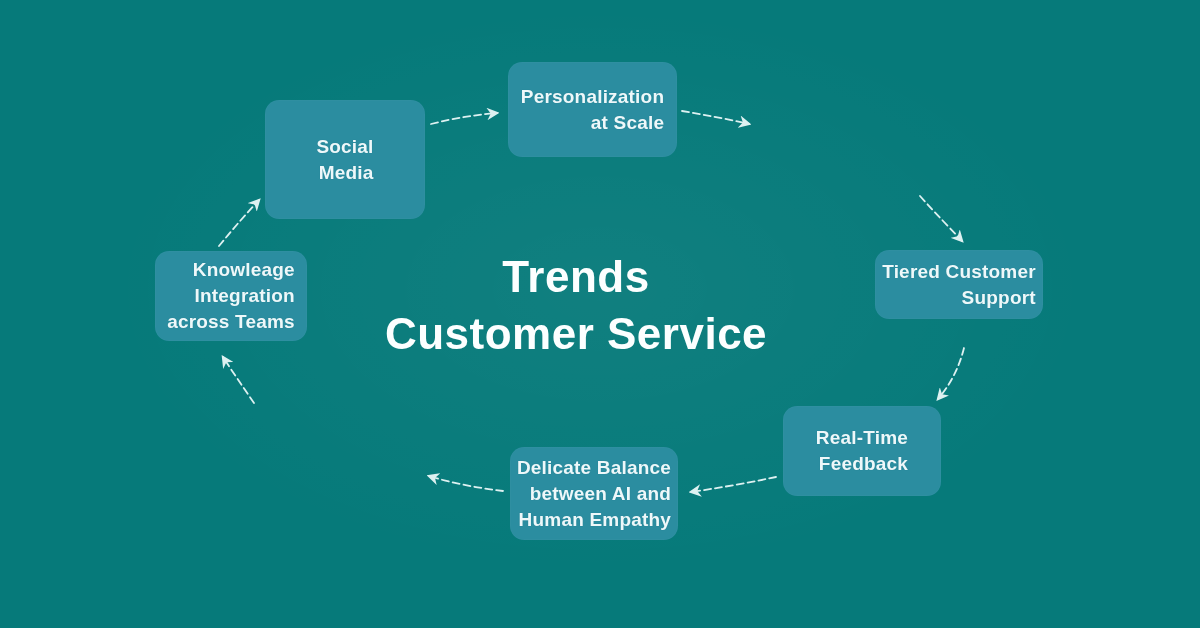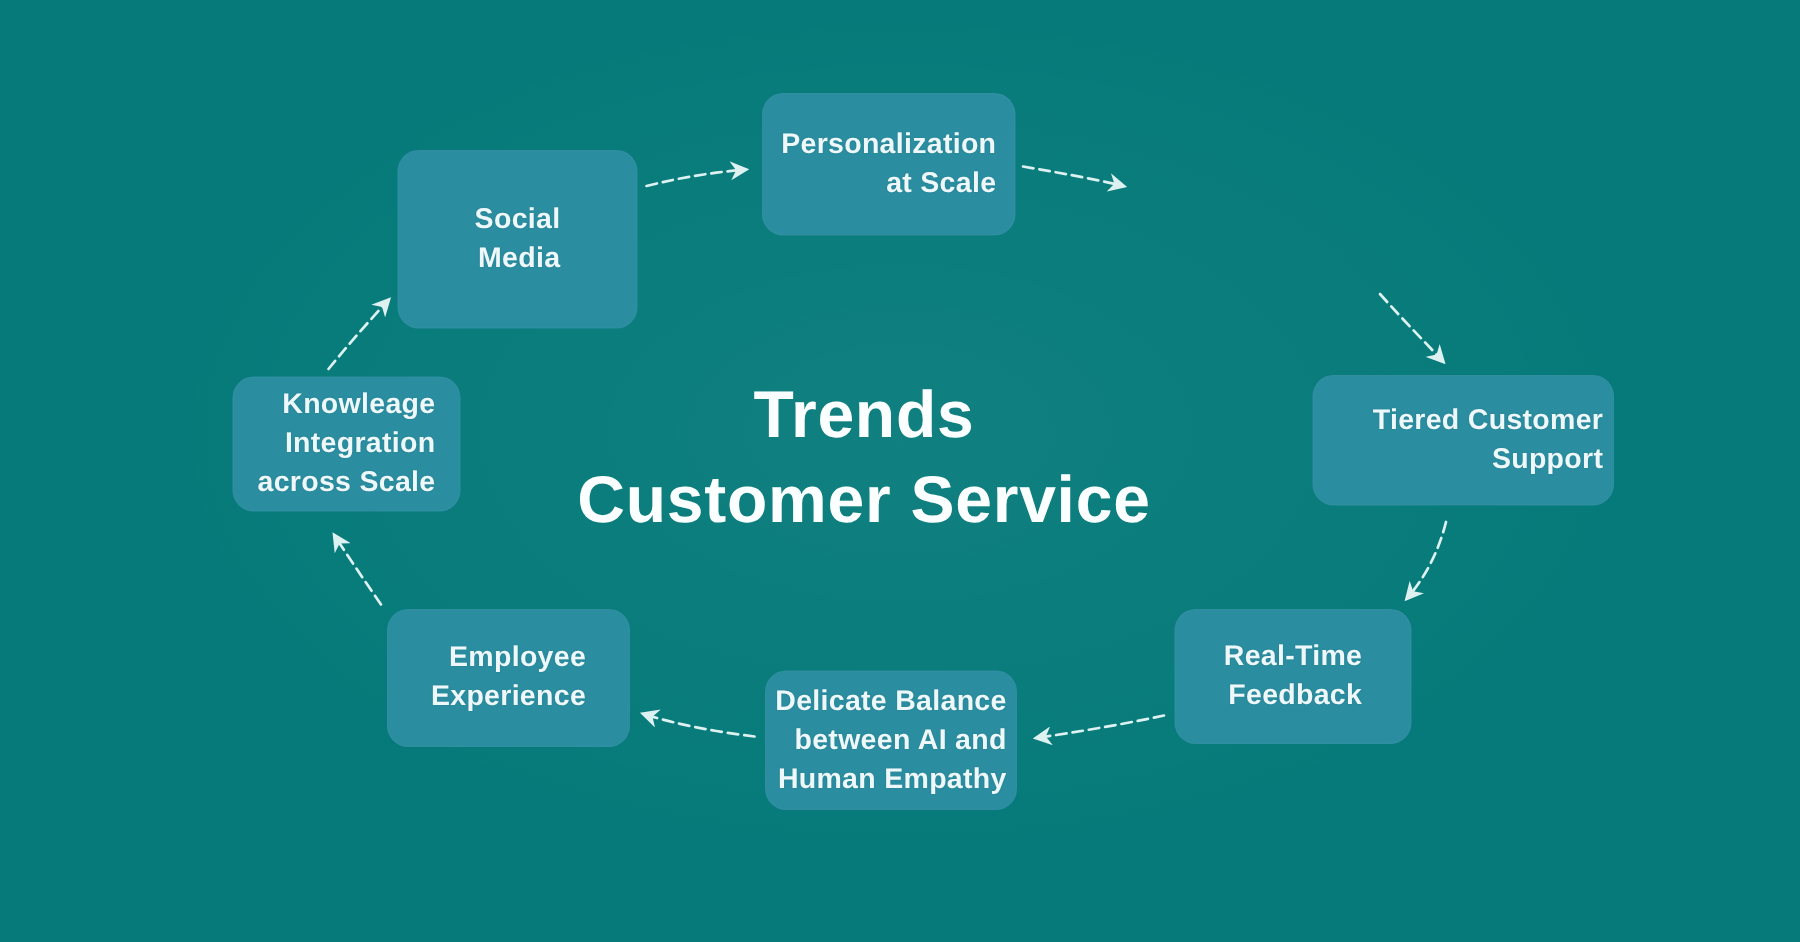--- a/index.html
+++ b/index.html
@@ -51,21 +51,21 @@
     line-height: 26px;
     text-align: right;
     white-space: pre;
     letter-spacing: 0.2px;
     text-shadow: 0 0 1px rgba(6,80,90,0.25);
   }
   
   .node-social-media          { left: 265px; top: 100px; width: 160px; height: 119px; }
   .node-personalization       { left: 508px; top:  62px; width: 169px; height: 95px; }
   .node-ai-driven             { left: 758px; top: 100px; width: 160px; height: 93px; }
-  .node-tiered-support        { left: 875px; top: 250px; width: 168px; height: 87px; padding-left: 33px; }
+  .node-tiered-support        { left: 875px; top: 250px; width: 168px; height: 69px; }
   .node-real-time-feedback    { left: 783px; top: 406px; width: 158px; height: 90px; }
   .node-delicate-balance      { left: 510px; top: 447px; width: 168px; height: 93px; }
   .node-employee-experience   { left: 258px; top: 406px; width: 162px; height: 92px; }
   .node-knowleage-integration { left: 155px; top: 251px; width: 152px; height: 90px; }
 
   .diagram-title {
     position: absolute;
     left: 326px;
     top: 248px;
     width: 500px;
@@ -119,29 +119,25 @@
     <span class="label">Real-Time
 Feedback</span>
   </div>
 
   <div class="node node-delicate-balance">
     <span class="label">Delicate Balance
 between AI and
 Human Empathy</span>
   </div>
 
-  <div class="node node-employee-experience">
-    <span class="label">Employee
-Experience</span>
-  </div>
 
   <div class="node node-knowleage-integration">
     <span class="label">Knowleage
 Integration
-across Scale</span>
+across Teams</span>
   </div>
 
   <div class="diagram-title">
     <span class="title-line">Trends</span>
     <span class="title-line">Customer Service</span>
   </div>
 
 </div>
 
 </body></html>

